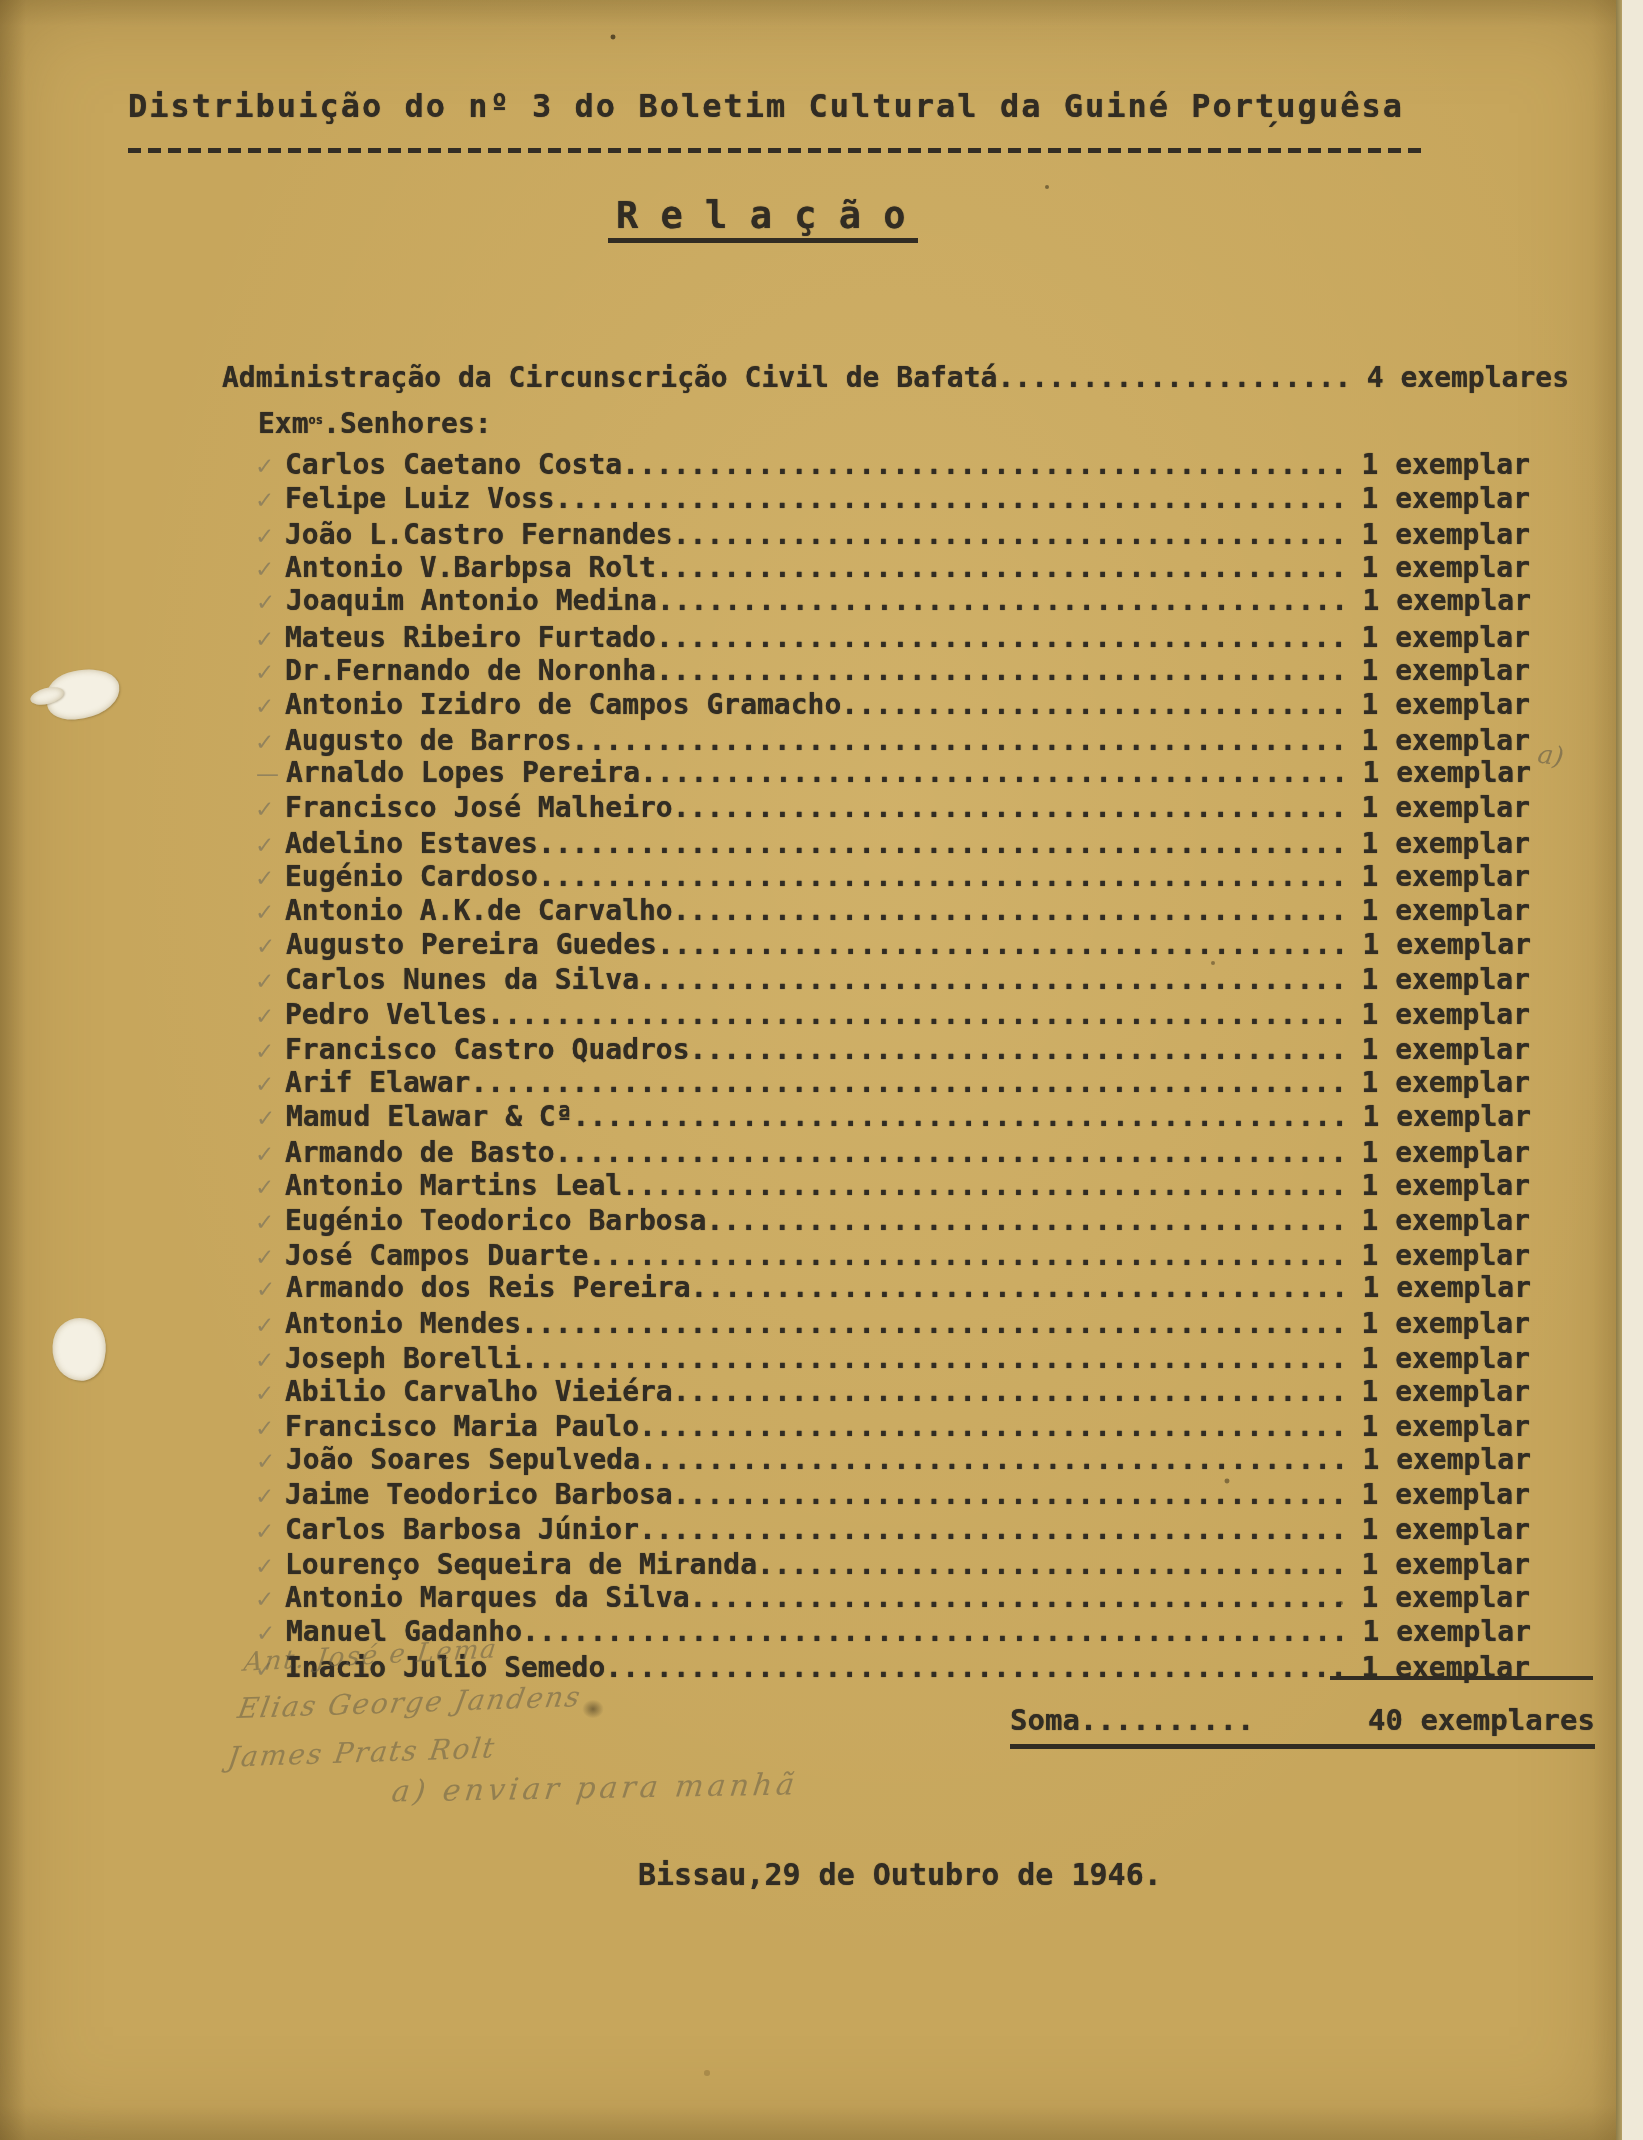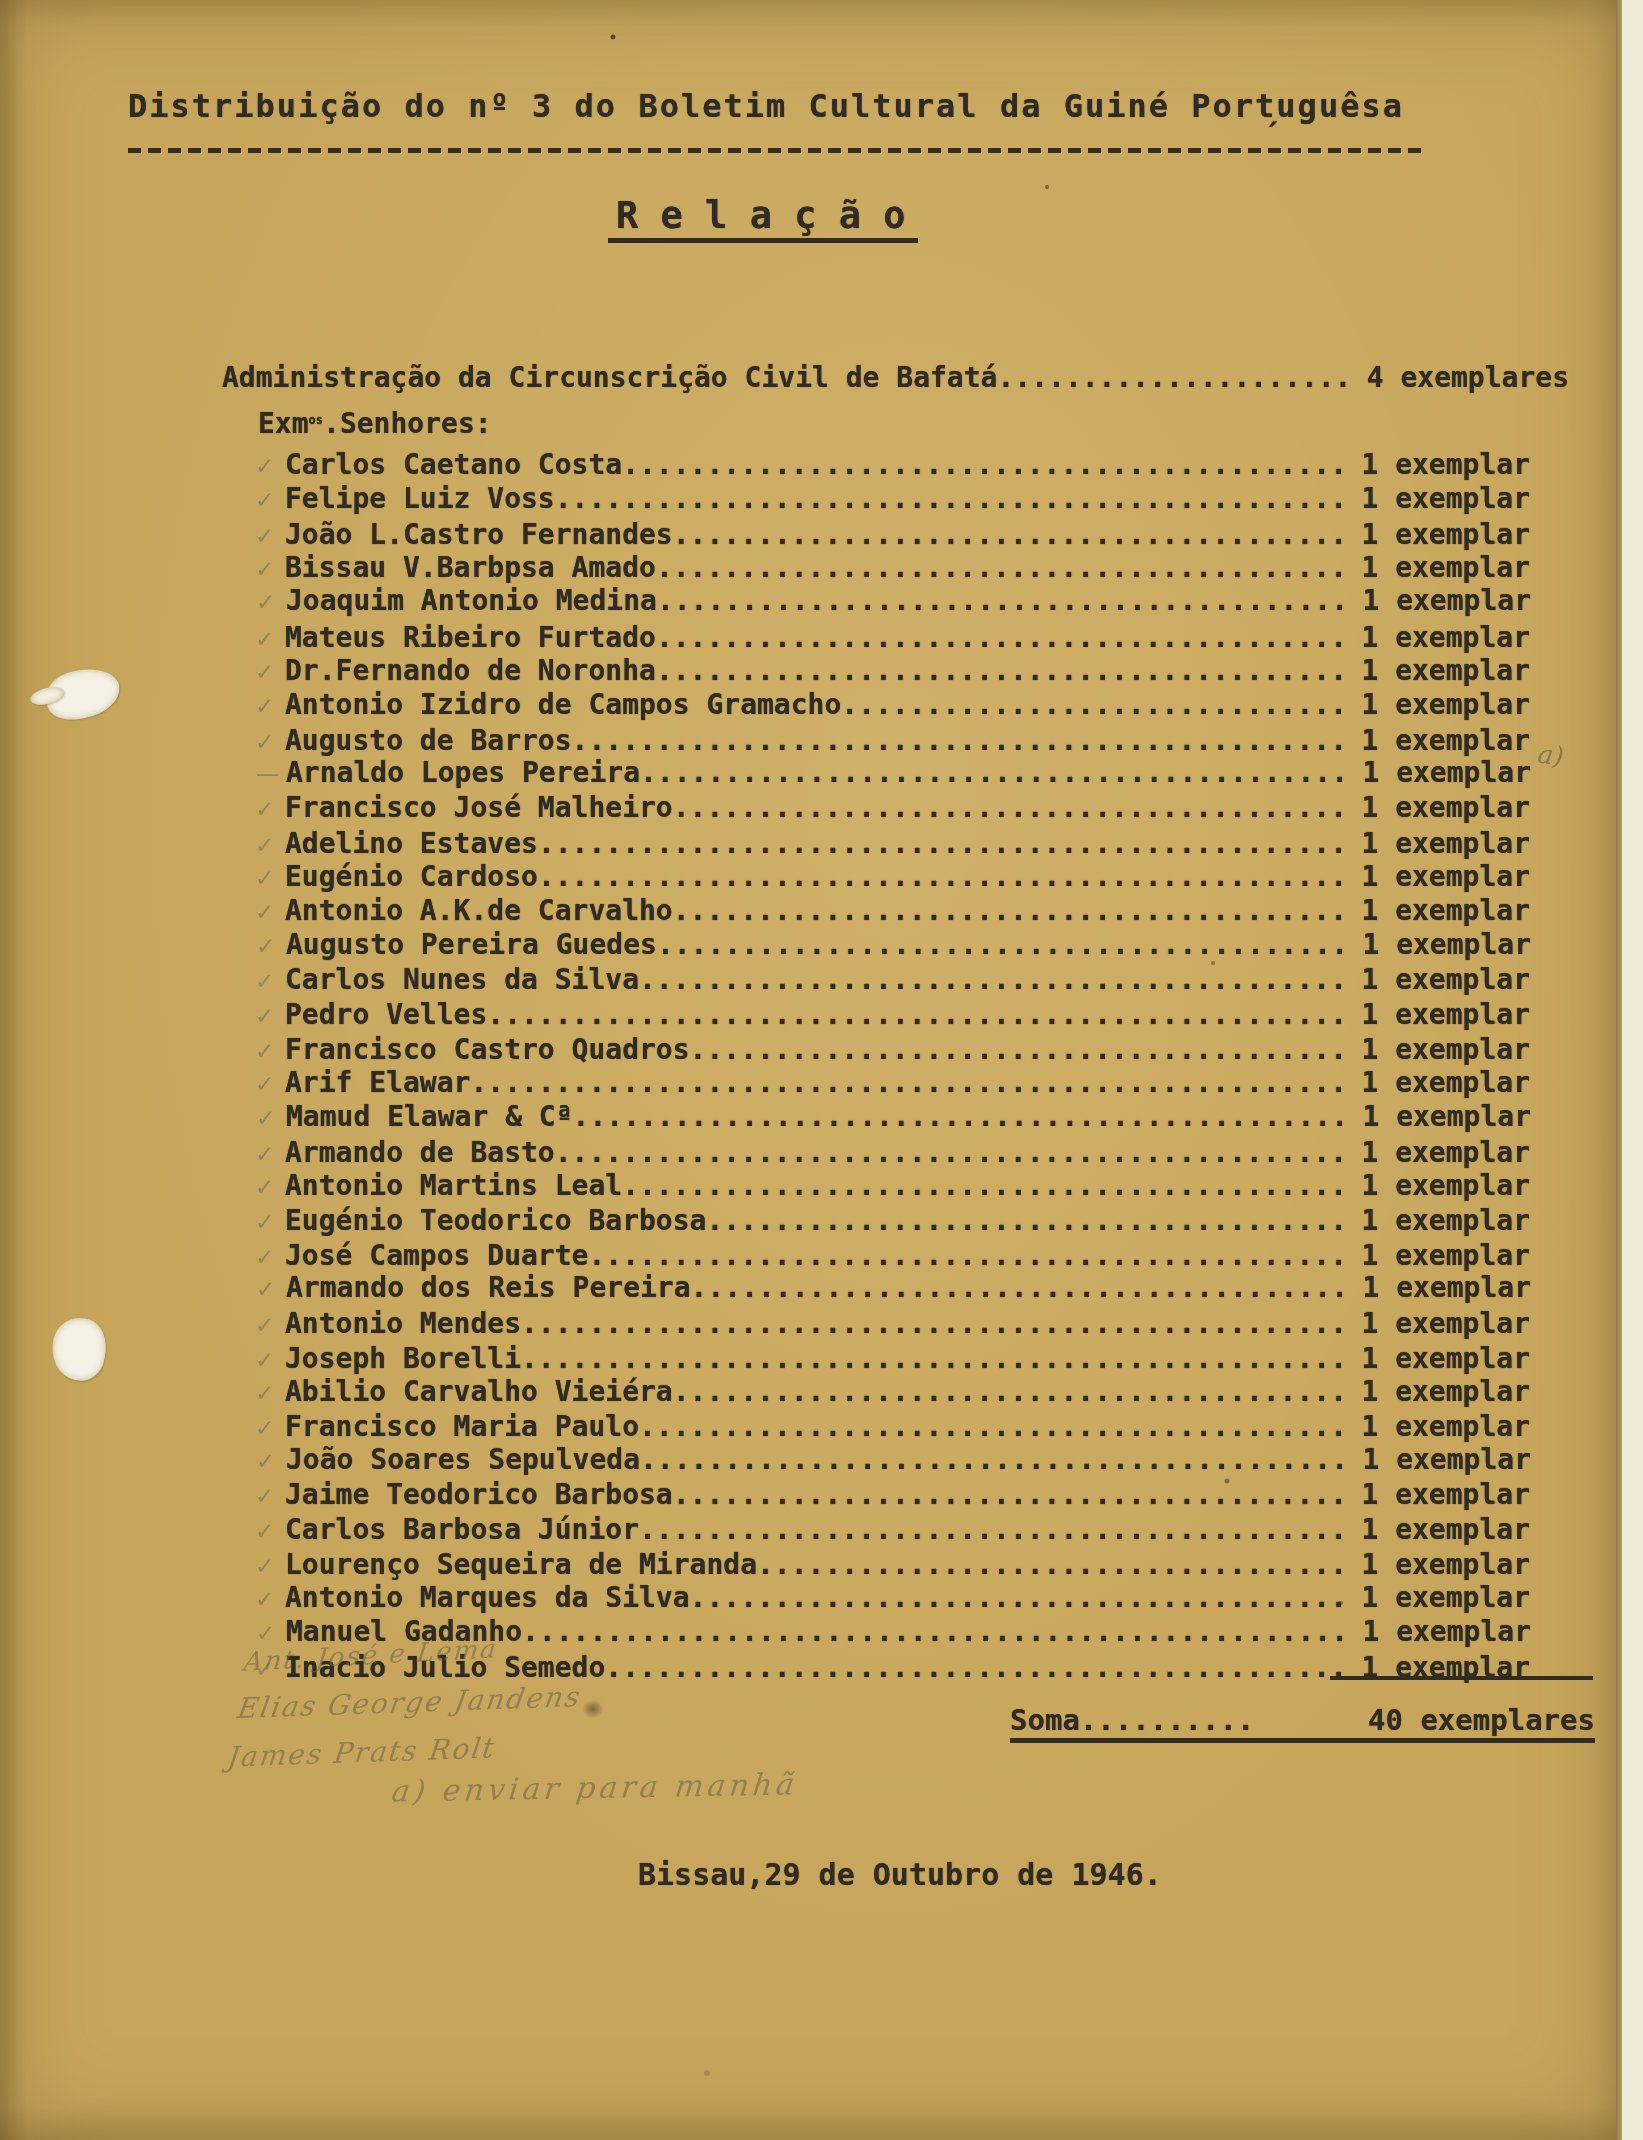--- a/index.html
+++ b/index.html
@@ -71,21 +71,21 @@
     color:rgba(118,106,76,0.75);font-size:26px;font-style:italic;
     font-family:"DejaVu Serif",serif;transform:rotate(8deg);
   }
   .lastrow-rule{
     position:absolute;left:1330px;top:1676px;width:263px;height:4px;background:#312c23;
   }
   .soma{
     position:absolute;left:1010px;top:1702px;width:585px;
     display:flex;justify-content:space-between;align-items:baseline;
     font-size:29px;line-height:36px;white-space:pre;
-    border-bottom:5px solid #312c23;
+    border-bottom:5px solid #312c23;padding-bottom:6px;
   }
   .pencil{
     position:absolute;color:rgba(108,98,72,0.58);
     font-family:"DejaVu Serif",serif;font-style:italic;
     white-space:nowrap;letter-spacing:2px;
   }
   .pencil-1{left:244px;top:1640px;font-size:26px;transform:rotate(-3deg) skewX(-10deg);}
   .pencil-2{left:238px;top:1686px;font-size:28px;transform:rotate(-2deg) skewX(-12deg);}
   .pencil-3{left:228px;top:1736px;font-size:28px;transform:rotate(-2deg) skewX(-10deg);}
   .pencil-4{left:392px;top:1770px;font-size:30px;transform:rotate(-1deg) skewX(-8deg);letter-spacing:4px;}
@@ -148,21 +148,21 @@
     <span class="qty">1 exemplar</span>
   </div>
     <div class="row">
     <span class="check">✓</span>
     <span class="name">João L.Castro Fernandes</span>
     <span class="dots">....................................................................................................</span>
     <span class="qty">1 exemplar</span>
   </div>
     <div class="row">
     <span class="check">✓</span>
-    <span class="name">Bissau V.Barbpsa Amado</span>
+    <span class="name">Antonio V.Barbpsa Rolt</span>
     <span class="dots">....................................................................................................</span>
     <span class="qty">1 exemplar</span>
   </div>
     <div class="row">
     <span class="check">✓</span>
     <span class="name">Joaquim Antonio Medina</span>
     <span class="dots">....................................................................................................</span>
     <span class="qty">1 exemplar</span>
   </div>
     <div class="row">

